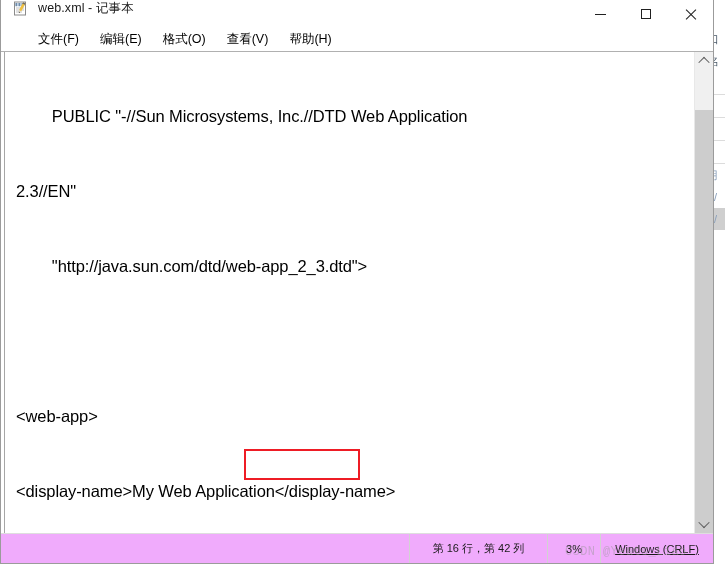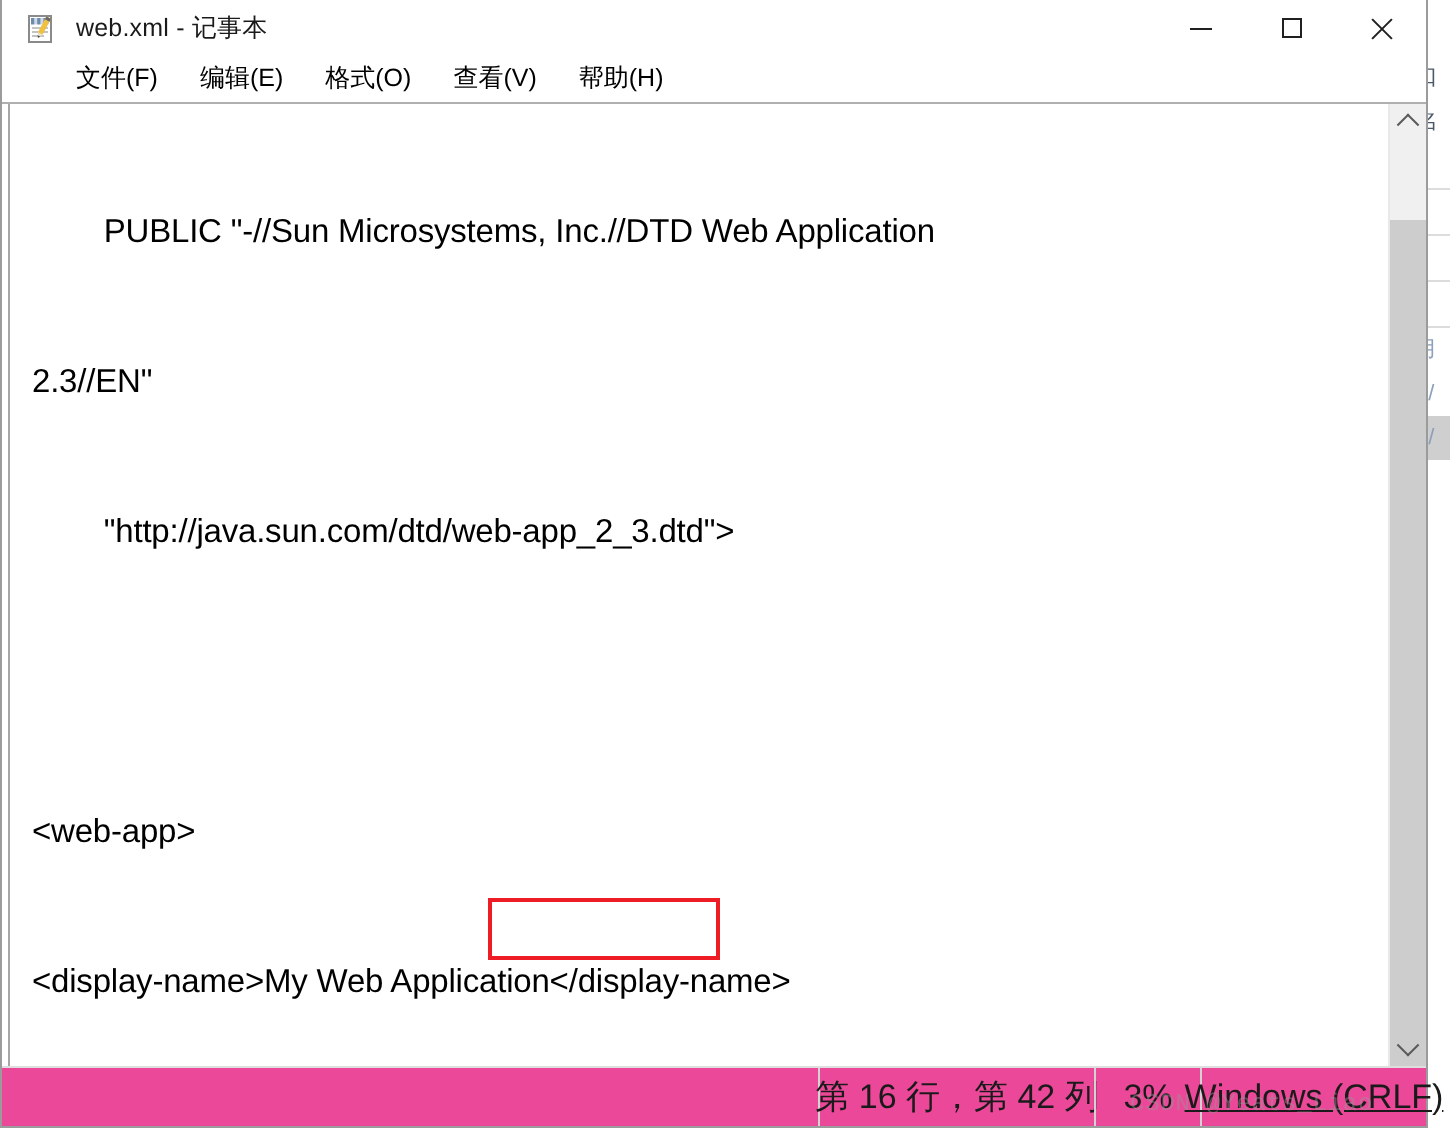--- a/index.html
+++ b/index.html
@@ -58,21 +58,20 @@
     border-top: none;
     box-sizing: border-box;
   }
 
   
   .titlebar {
     position: relative;
     height: 28px;
     background: #ffffff;
     display: flex;
-    align-items: center;
     border-bottom: 1px solid #ffffff;
   }
   .app-icon {
     position: relative;
     width: 17px;
     height: 17px;
     margin-left: 12px;
     margin-right: 8px;
     flex: none;
   }
@@ -233,26 +232,26 @@
     cursor: default;
   }
 
   
   .statusbar {
     position: absolute;
     left: 0;
     right: 0;
     bottom: 0;
     height: 29px;
-    background: #ec4899;
+    background: #f0abfc;
     border-top: 1px solid #dedede;
     display: flex;
     align-items: center;
     justify-content: flex-end;
-    font-size: 17px;
+    font-size: 11px;
     color: #1a1a1a;
   }
   .status-cell {
     height: 29px;
     display: flex;
     align-items: center;
     justify-content: center;
     border-left: 1px solid #d2d2d2;
     white-space: nowrap;
     box-sizing: border-box;

